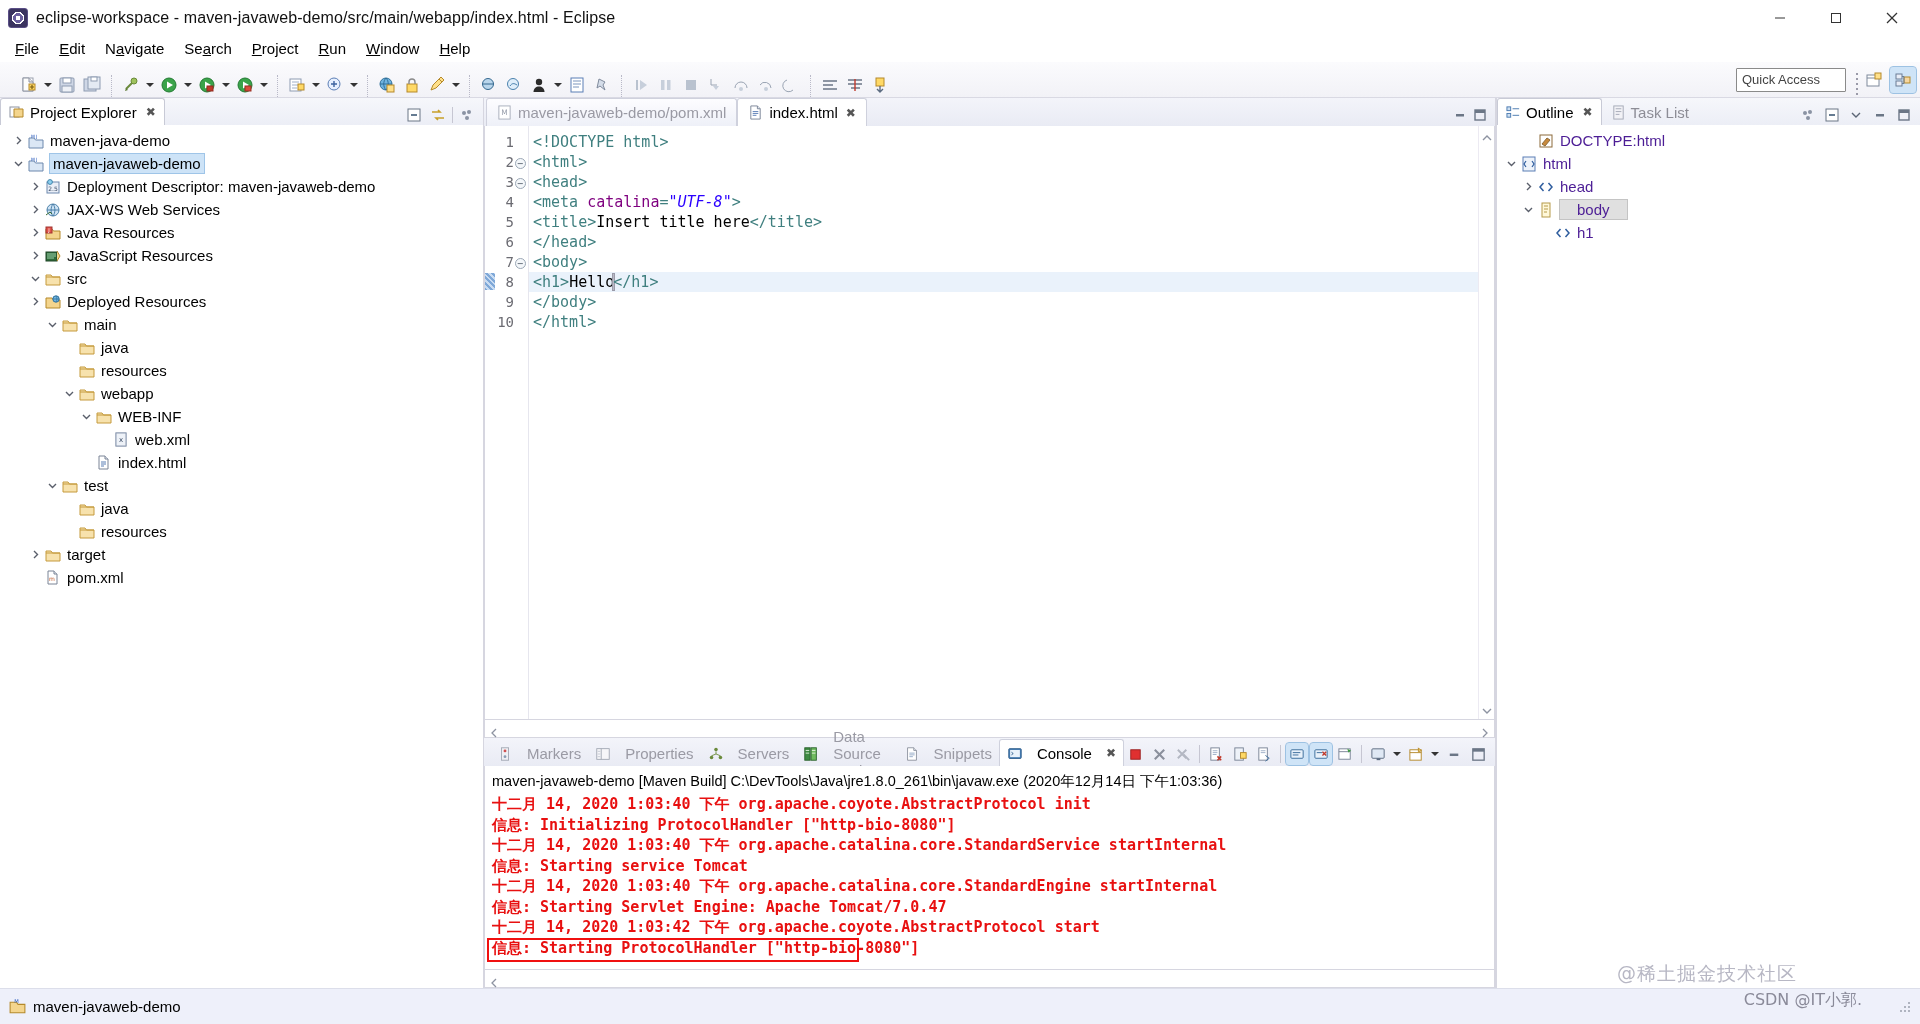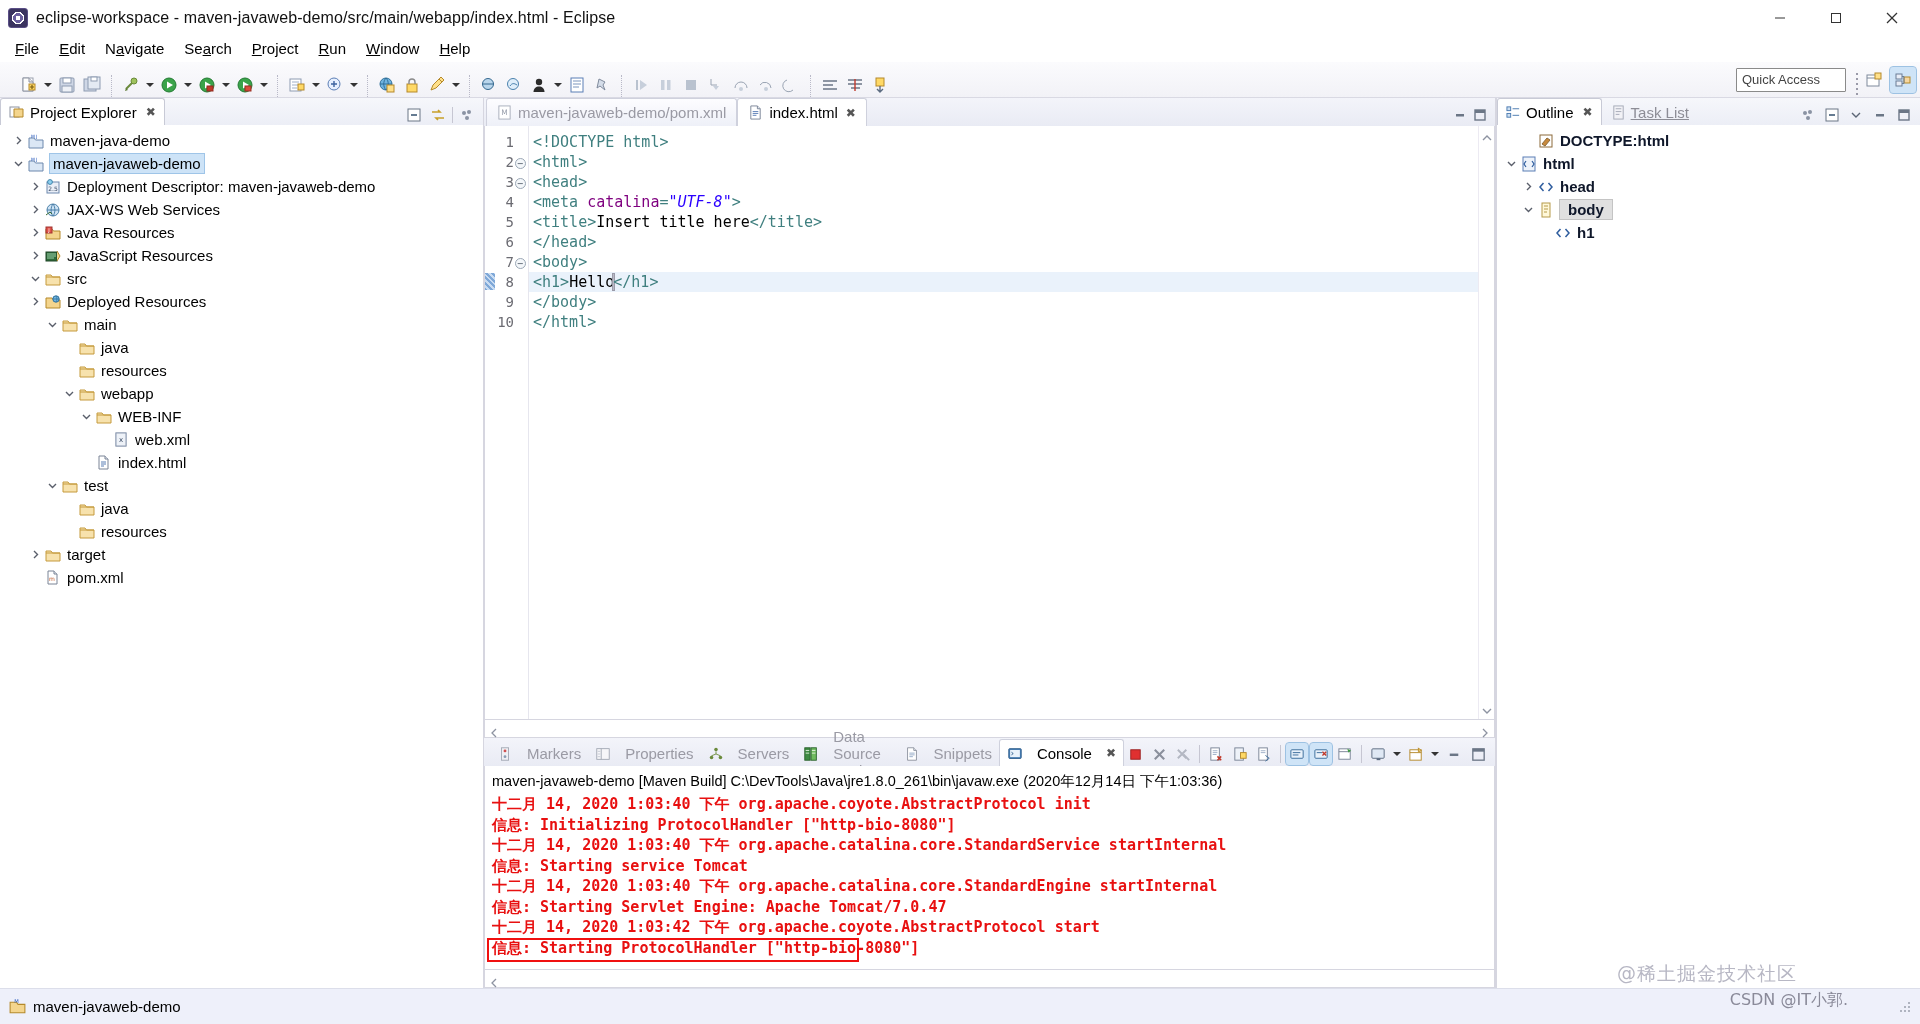--- a/index.html
+++ b/index.html
@@ -66,21 +66,21 @@
   .pe { width:484px; flex:0 0 484px; display:flex; flex-direction:column;
         border-right:1px solid #d6d6e0; background:#fff; }
   .viewtabs { height:27px; display:flex; align-items:flex-end; position:relative;
      background:linear-gradient(#f6f7fb,#eceef6); }
   .vtab {
     height:27px; display:flex; align-items:center; gap:5px; padding:0 8px 0 8px;
     font-size:15px; color:#000; background:#ffffff;
     border:1px solid #c8cad6; border-bottom:none;
     border-radius:3px 3px 0 0;
   }
-  .vtab.inactive { background:transparent;border-color:transparent;color:#8d8d96;text-decoration:underline; }
+  .vtab.inactive { background:transparent;border-color:transparent;color:#8d8d96; }
   .vtab .x { font-size:12px; color:#555; margin-left:4px; }
   .vt-actions { margin-left:auto; display:flex; align-items:center; gap:4px; padding-right:6px; }
   .vt-btn { width:20px;height:20px;display:flex;align-items:center;justify-content:center; }
   .tree { flex:1; overflow:hidden; padding-top:4px; font-size:15px; color:#000; }
   .trow { height:23px; display:flex; align-items:center; white-space:nowrap; }
   .trow.sel { }
   .trow.sel .tlabel { background:#cde3f7; outline:1px solid #9fc5e8; padding:0 3px; }
   .twist { width:16px;height:23px;display:flex;align-items:center;justify-content:center; flex:0 0 16px;}
   .twist svg { display:block; }
   .ticon { width:19px;height:19px;margin-right:5px;flex:0 0 19px;display:flex;align-items:center;justify-content:center; }
@@ -143,36 +143,36 @@
      line-height:20.5px; white-space:pre; padding-left:3px;font-weight:bold; }
   .redbox { position:absolute; border:2px solid #f01010; }
   .chscroll { height:18px; background:#fff; border:1px solid #d6d6e0; border-top:none;
      display:flex; align-items:center; padding:0 4px; }
 
   
   .outline { width:424px; flex:0 0 424px; display:flex; flex-direction:column; background:#fff;
      border-left:1px solid #d6d6e0; }
   .otree { flex:1; padding-top:4px; font-size:15px; }
   .orow { height:23px; display:flex; align-items:center; white-space:nowrap; }
-  .orow.sel .olabel { background:#e0e0e0; outline:1px solid #c4c4c4; padding:0 8px; }
-  .olabel { line-height:19px; color:#0f172a;font-weight:bold; }
+  .orow.sel .olabel { background:#e0e0e0; outline:1px solid #c4c4c4; padding:0 17px; }
+  .olabel { line-height:19px; color:#4c1d95; }
 
   
   .status { position:absolute; left:0;right:0;bottom:0;height:36px;
      background:#eef0fa; display:flex; align-items:center; padding-left:8px;
      border-top:1px solid #dcdeea; }
   .status .sicon { width:19px;height:19px;margin-right:6px; }
   .status .slabel { font-size:15px; color:#000; }
   .status .right { margin-left:auto; display:flex; align-items:center; gap:10px; padding-right:10px; }
   .grip { width:12px;height:14px; }
 
   
   .wm1 { position:absolute; right:123px; bottom:37px; font-size:19px; color:#b7b7c4;
      font-family:"DejaVu Sans", sans-serif; letter-spacing:1px; pointer-events:none; }
-  .wm2 { position:absolute; right:72px; bottom:13px; font-size:16px; color:#8a8a99;
+  .wm2 { position:absolute; right:58px; bottom:13px; font-size:16px; color:#8a8a99;
      font-family:"DejaVu Sans", sans-serif; pointer-events:none; }
 
   .hsb-arrow { width:10px;height:10px; }
 </style>
 </head>
 <body>
 
 <div id="app">
 
   <div class="titlebar">

